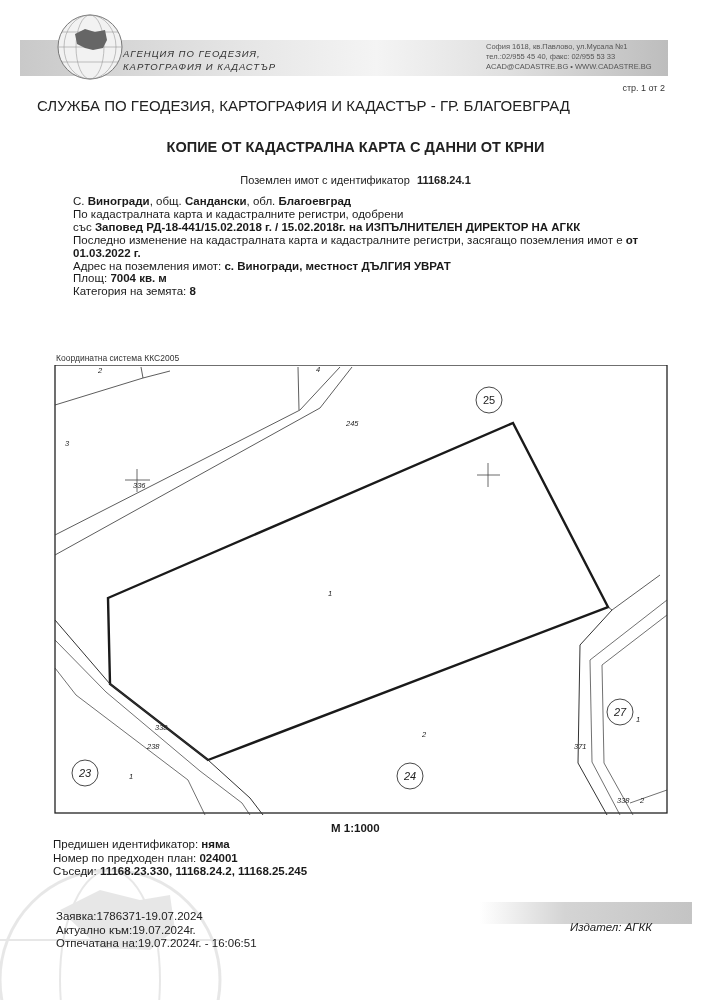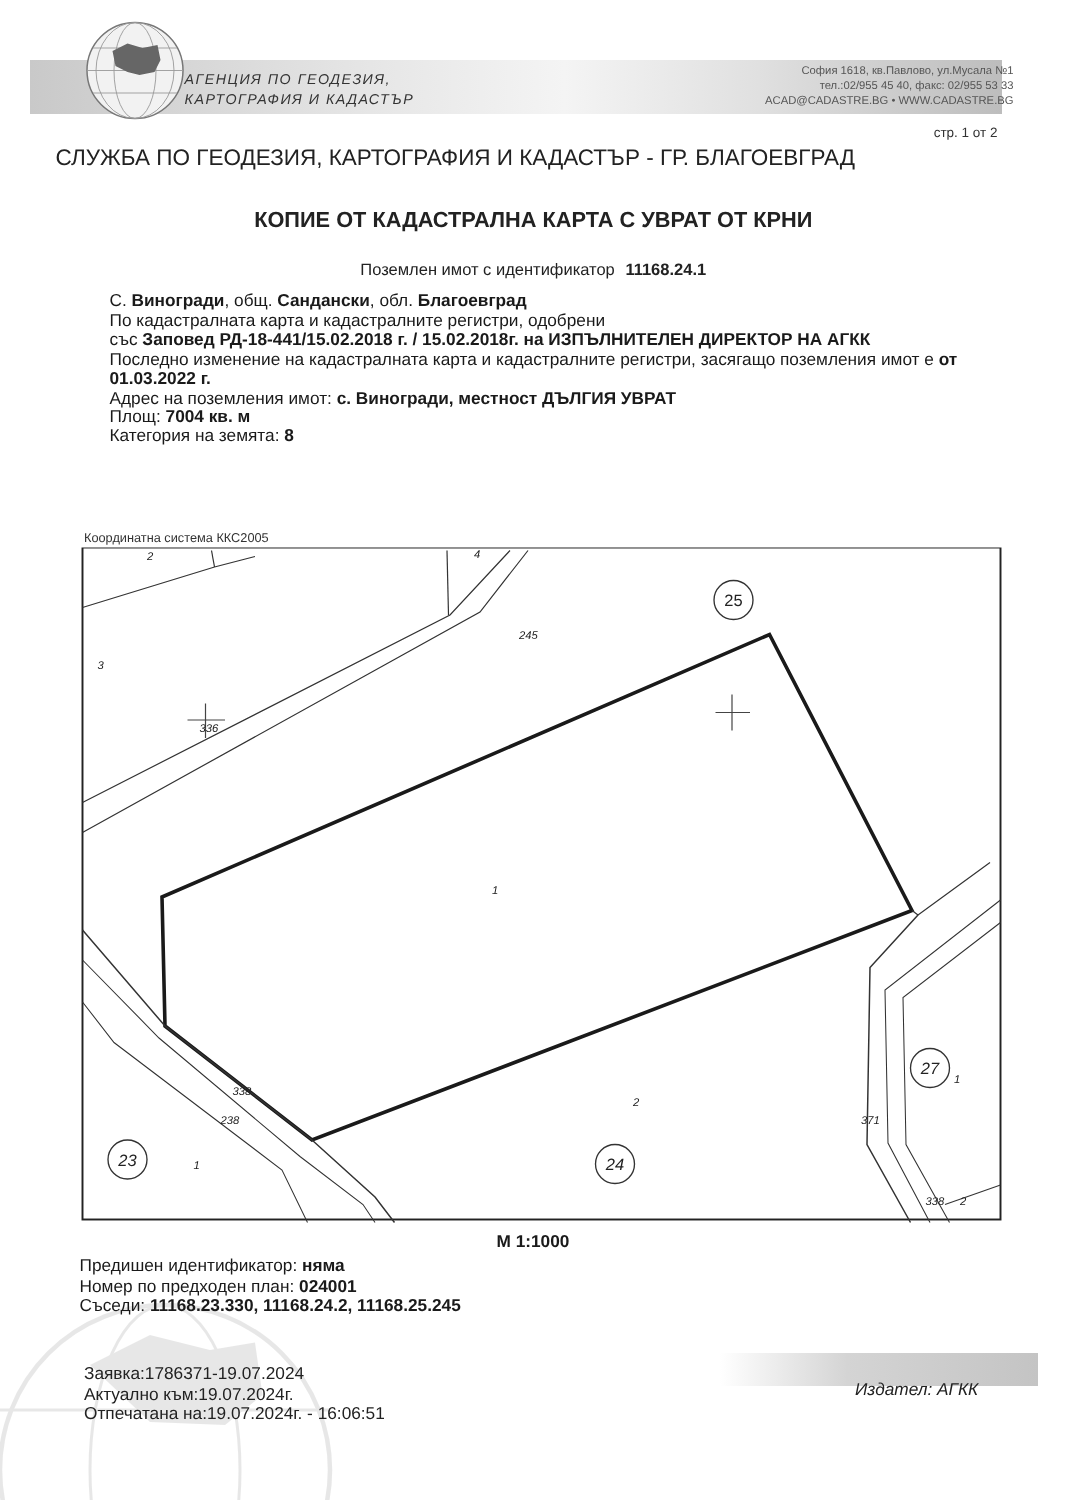--- a/index.html
+++ b/index.html
@@ -13,21 +13,21 @@
       position: absolute; left: 20px; top: 40px; width: 648px; height: 36px;
       background: linear-gradient(90deg, #c9c9c9 0%, #e6e6e6 35%, #f4f4f4 55%, #e0e0e0 75%, #bdbdbd 100%);
     }
     .globe { position: absolute; left: 55px; top: 12px; width: 70px; height: 70px; }
     .agency {
       position: absolute; left: 123px; top: 47px; font-size: 9.5px; font-style: italic;
       letter-spacing: 1px; line-height: 13px; color: #333;
     }
     .contact {
       position: absolute; left: 486px; top: 42px; font-size: 7.5px; line-height: 10px;
-      color: #555; text-align: right; margin-left: 24px;
+      color: #555; text-align: left;
     }
     .page-num { position: absolute; right: 46px; top: 83px; font-size: 9px; color: #333; text-align: center; }
     .service-title {
       position: absolute; left: 0; width: 570px; top: 97px; text-align: right;
       font-size: 15px; color: #222;
     }
     .doc-title {
       position: absolute; left: 0; width: 711px; top: 139px; text-align: center;
       font-size: 14.5px; font-weight: bold; color: #222;
     }
@@ -68,21 +68,21 @@
   <div>КАРТОГРАФИЯ И КАДАСТЪР</div>
 </div>
 <div class="contact">
   <div>София 1618, кв.Павлово, ул.Мусала №1</div>
   <div>тел.:02/955 45 40, факс: 02/955 53 33</div>
   <div>ACAD@CADASTRE.BG • WWW.CADASTRE.BG</div>
 </div>
 <div class="page-num">стр. 1 от 2</div>
 
 <div class="service-title">СЛУЖБА ПО ГЕОДЕЗИЯ, КАРТОГРАФИЯ И КАДАСТЪР - ГР. БЛАГОЕВГРАД</div>
-<div class="doc-title">КОПИЕ ОТ КАДАСТРАЛНА КАРТА С УВРАТ ОТ КРНИ</div>
+<div class="doc-title">КОПИЕ ОТ КАДАСТРАЛНА КАРТА С ДАННИ ОТ КРНИ</div>
 <div class="ident">
   <span>Поземлен имот с  идентификатор</span>
   <b>11168.24.1</b>
 </div>
 
 <div class="info">
   <div>
     <span>С.</span>
     <b>Виногради</b><span>, общ.</span>
     <b>Сандански</b><span>, обл.</span>

